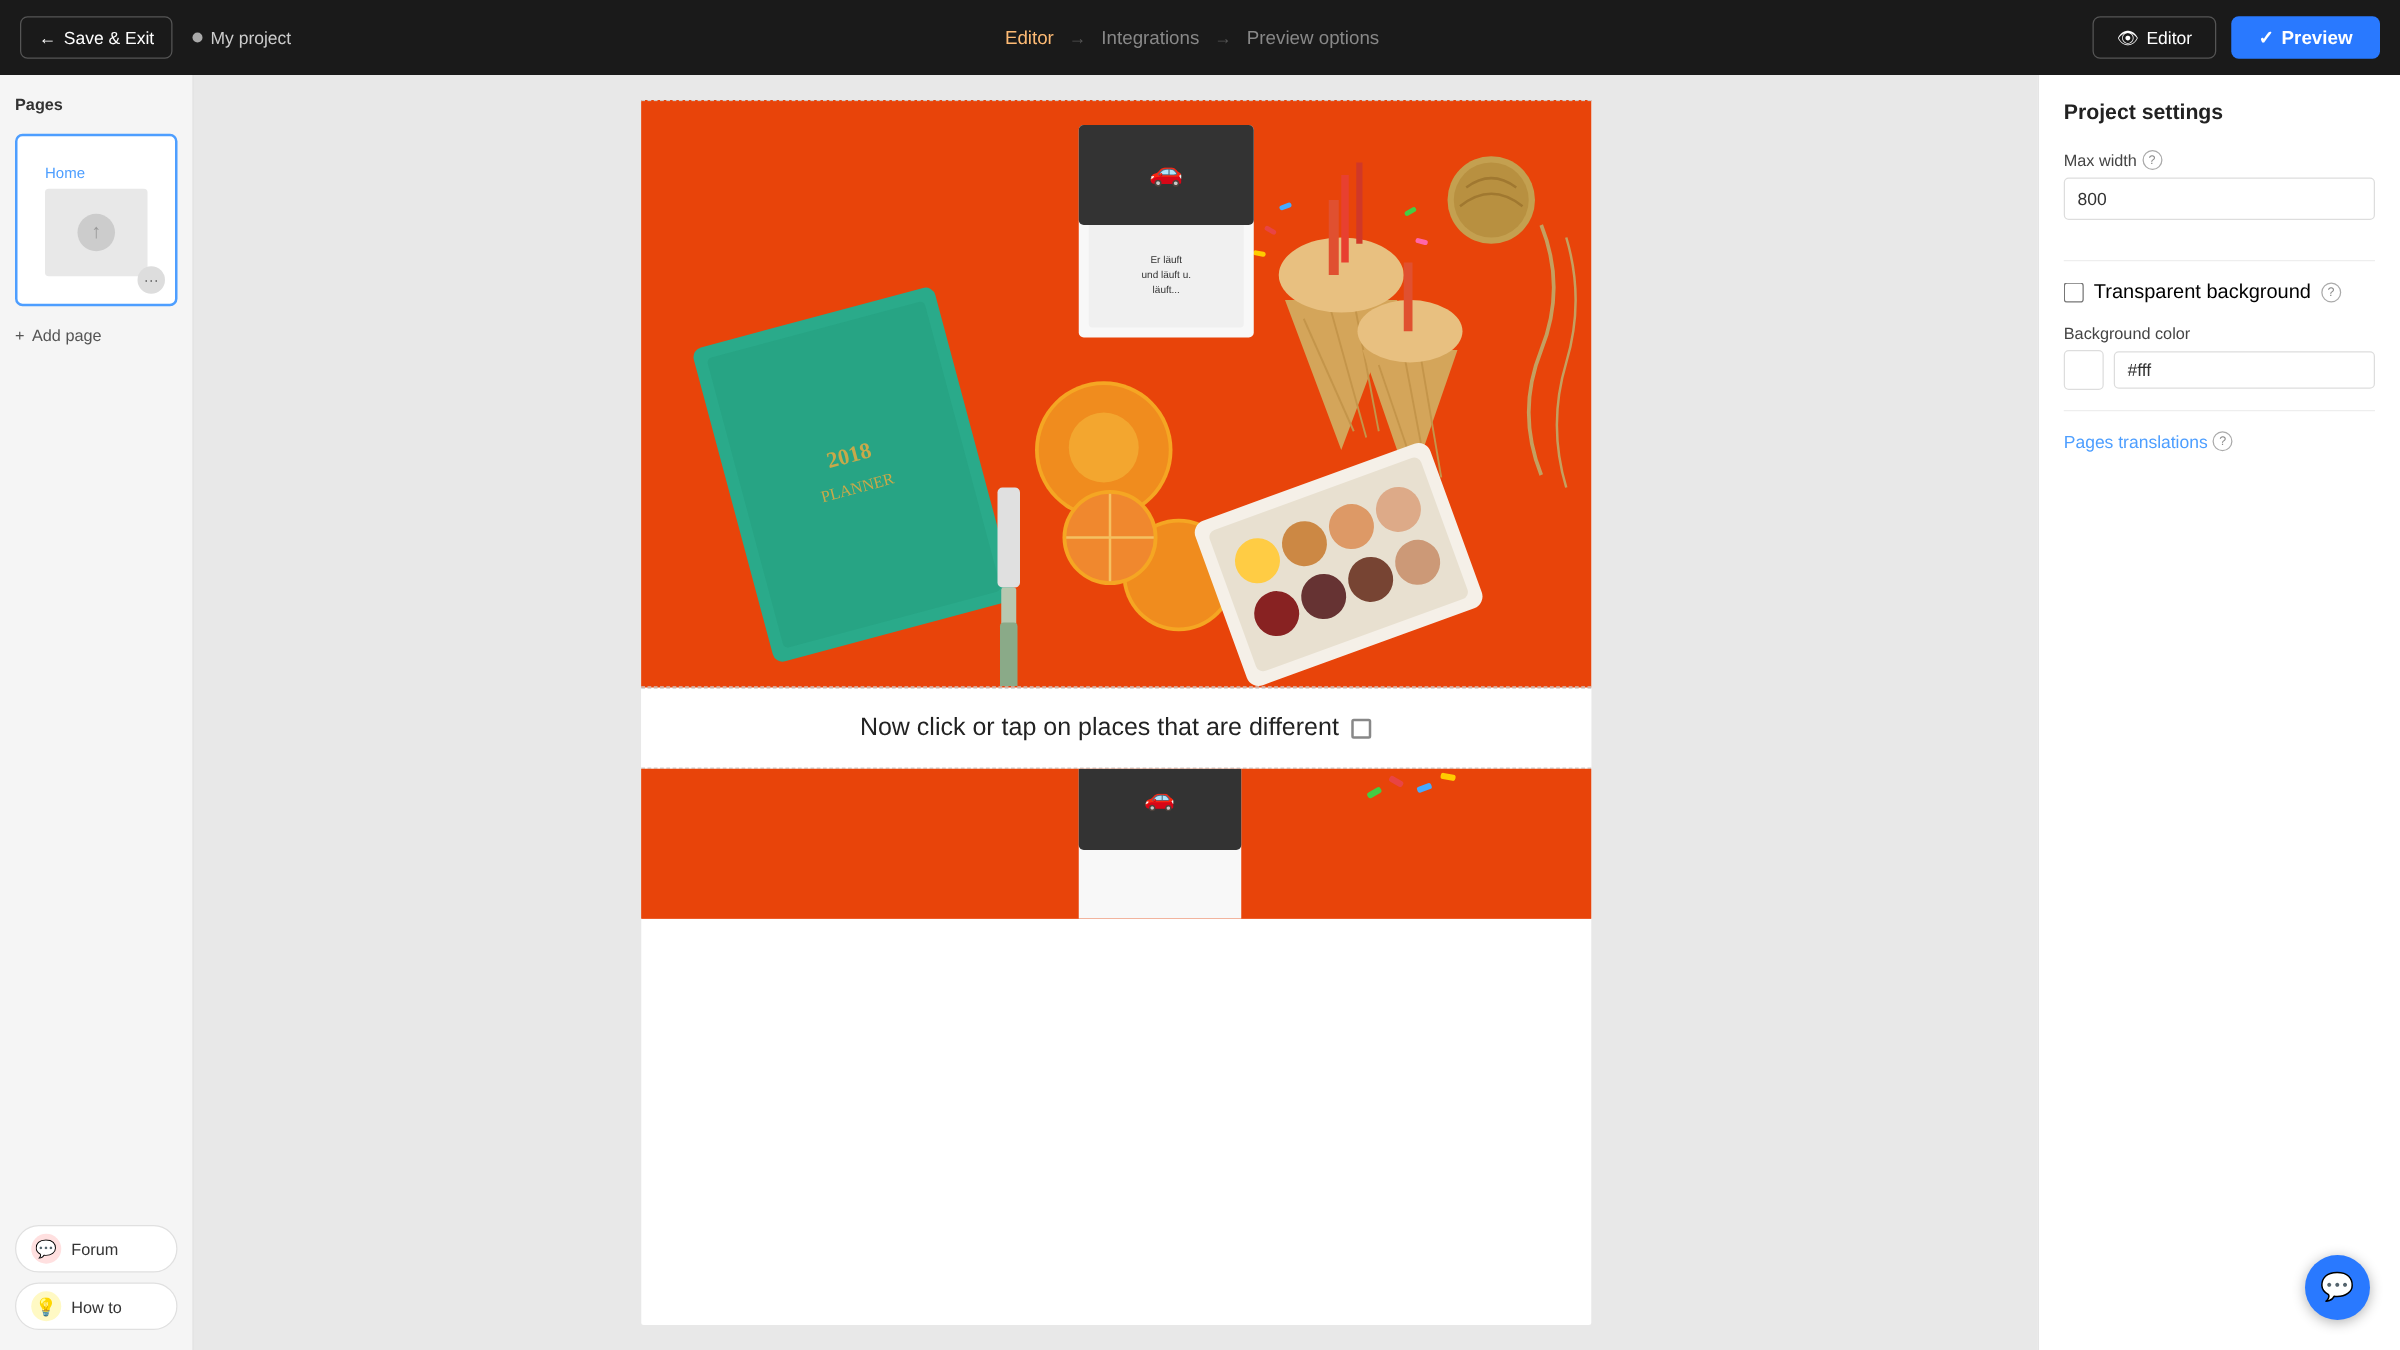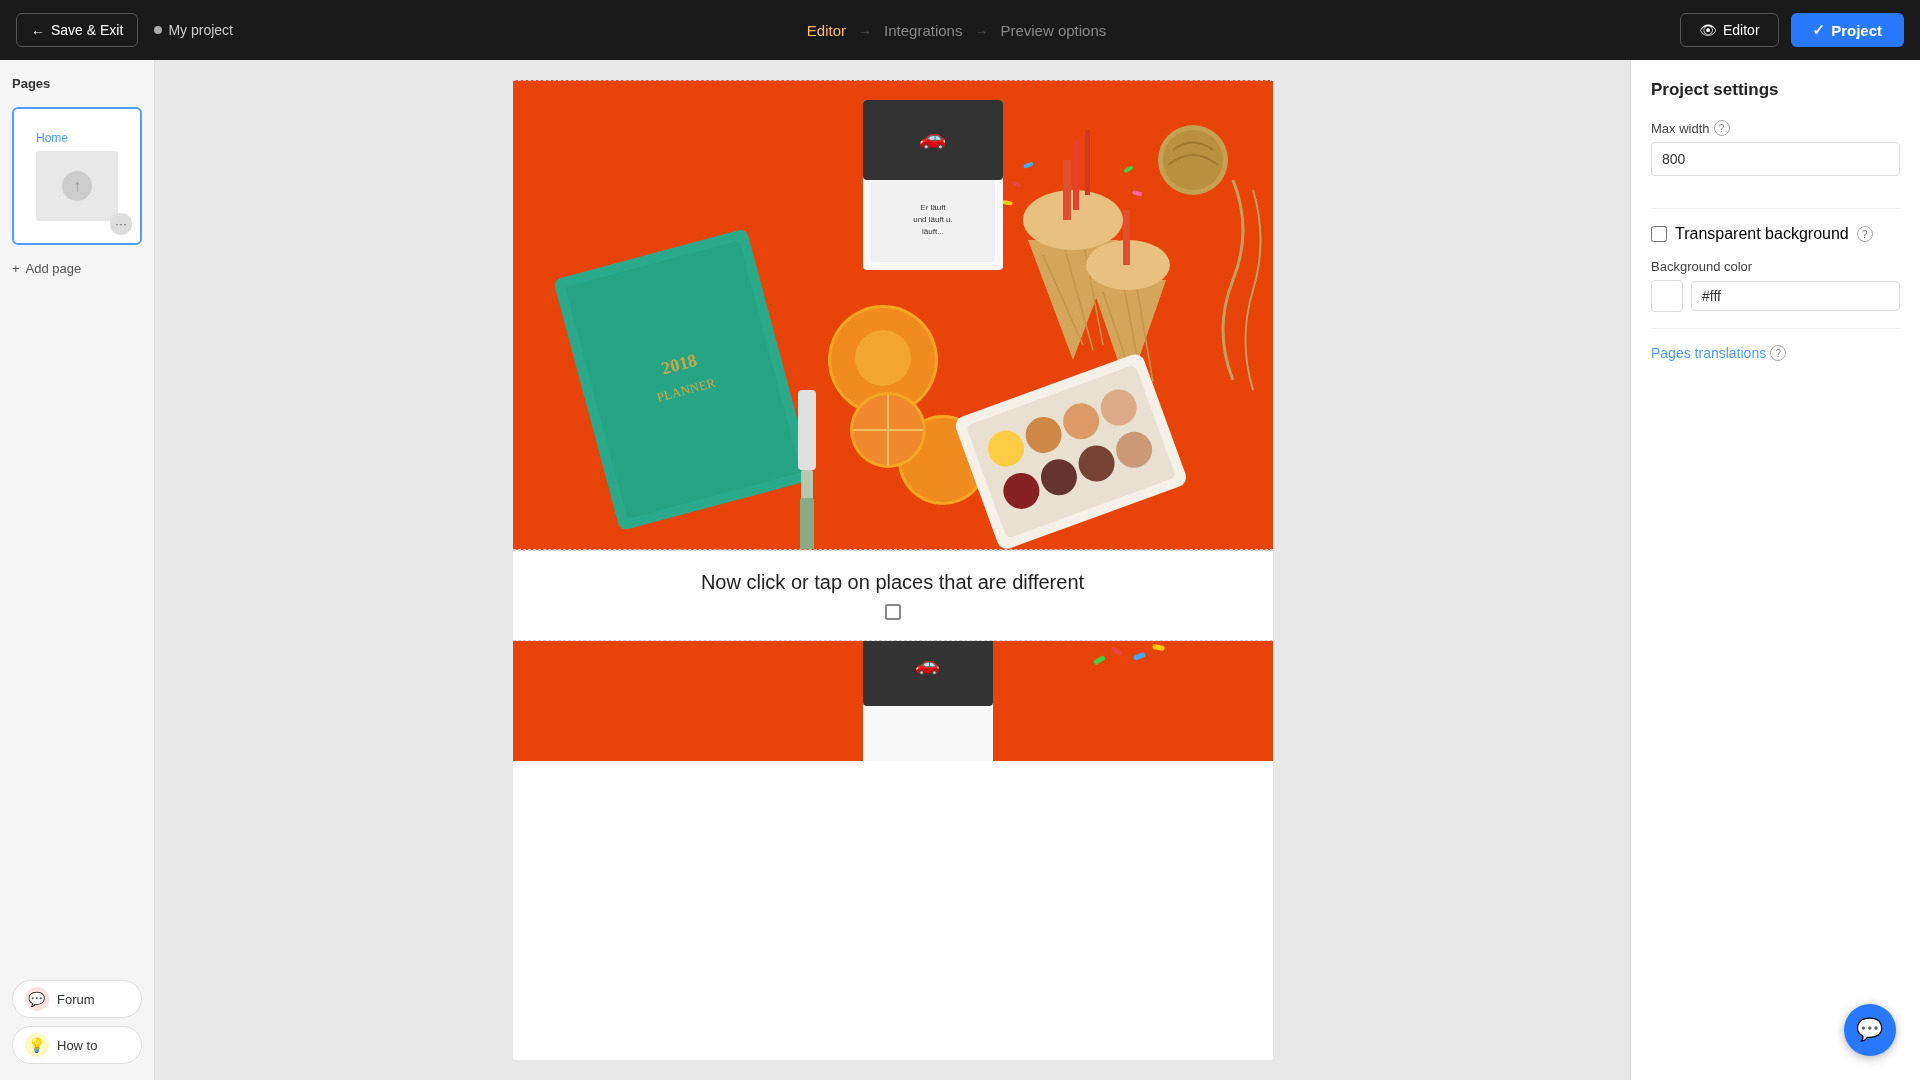--- a/index.html
+++ b/index.html
@@ -254,21 +254,20 @@
       border-bottom: 1px dashed #ccc;
       padding: 20px;
       text-align: center;
       background: #fff;
       font-size: 20px;
       color: #222;
       display: flex;
       align-items: center;
       justify-content: center;
       gap: 10px;
-      flex-direction: column;
     }
     .click-checkbox {
       width: 16px; height: 16px;
       border: 2px solid #888;
       display: inline-block;
       border-radius: 2px;
     }
 
     
     .image-block-2 {
@@ -409,21 +408,21 @@
     <span class="nav-step">Preview options</span>
   </div>
 
   <div class="nav-right">
     <button class="preview-btn">
       <span>👁</span>
       <span>Editor</span>
     </button>
     <button class="publish-btn">
       <span>✓</span>
-      <span>Project</span>
+      <span>Preview</span>
     </button>
   </div>
 </nav>
 
 <div class="main-content">
 
   <aside class="pages-sidebar">
     <div class="pages-title">Pages</div>
 
     <div class="page-thumb">

